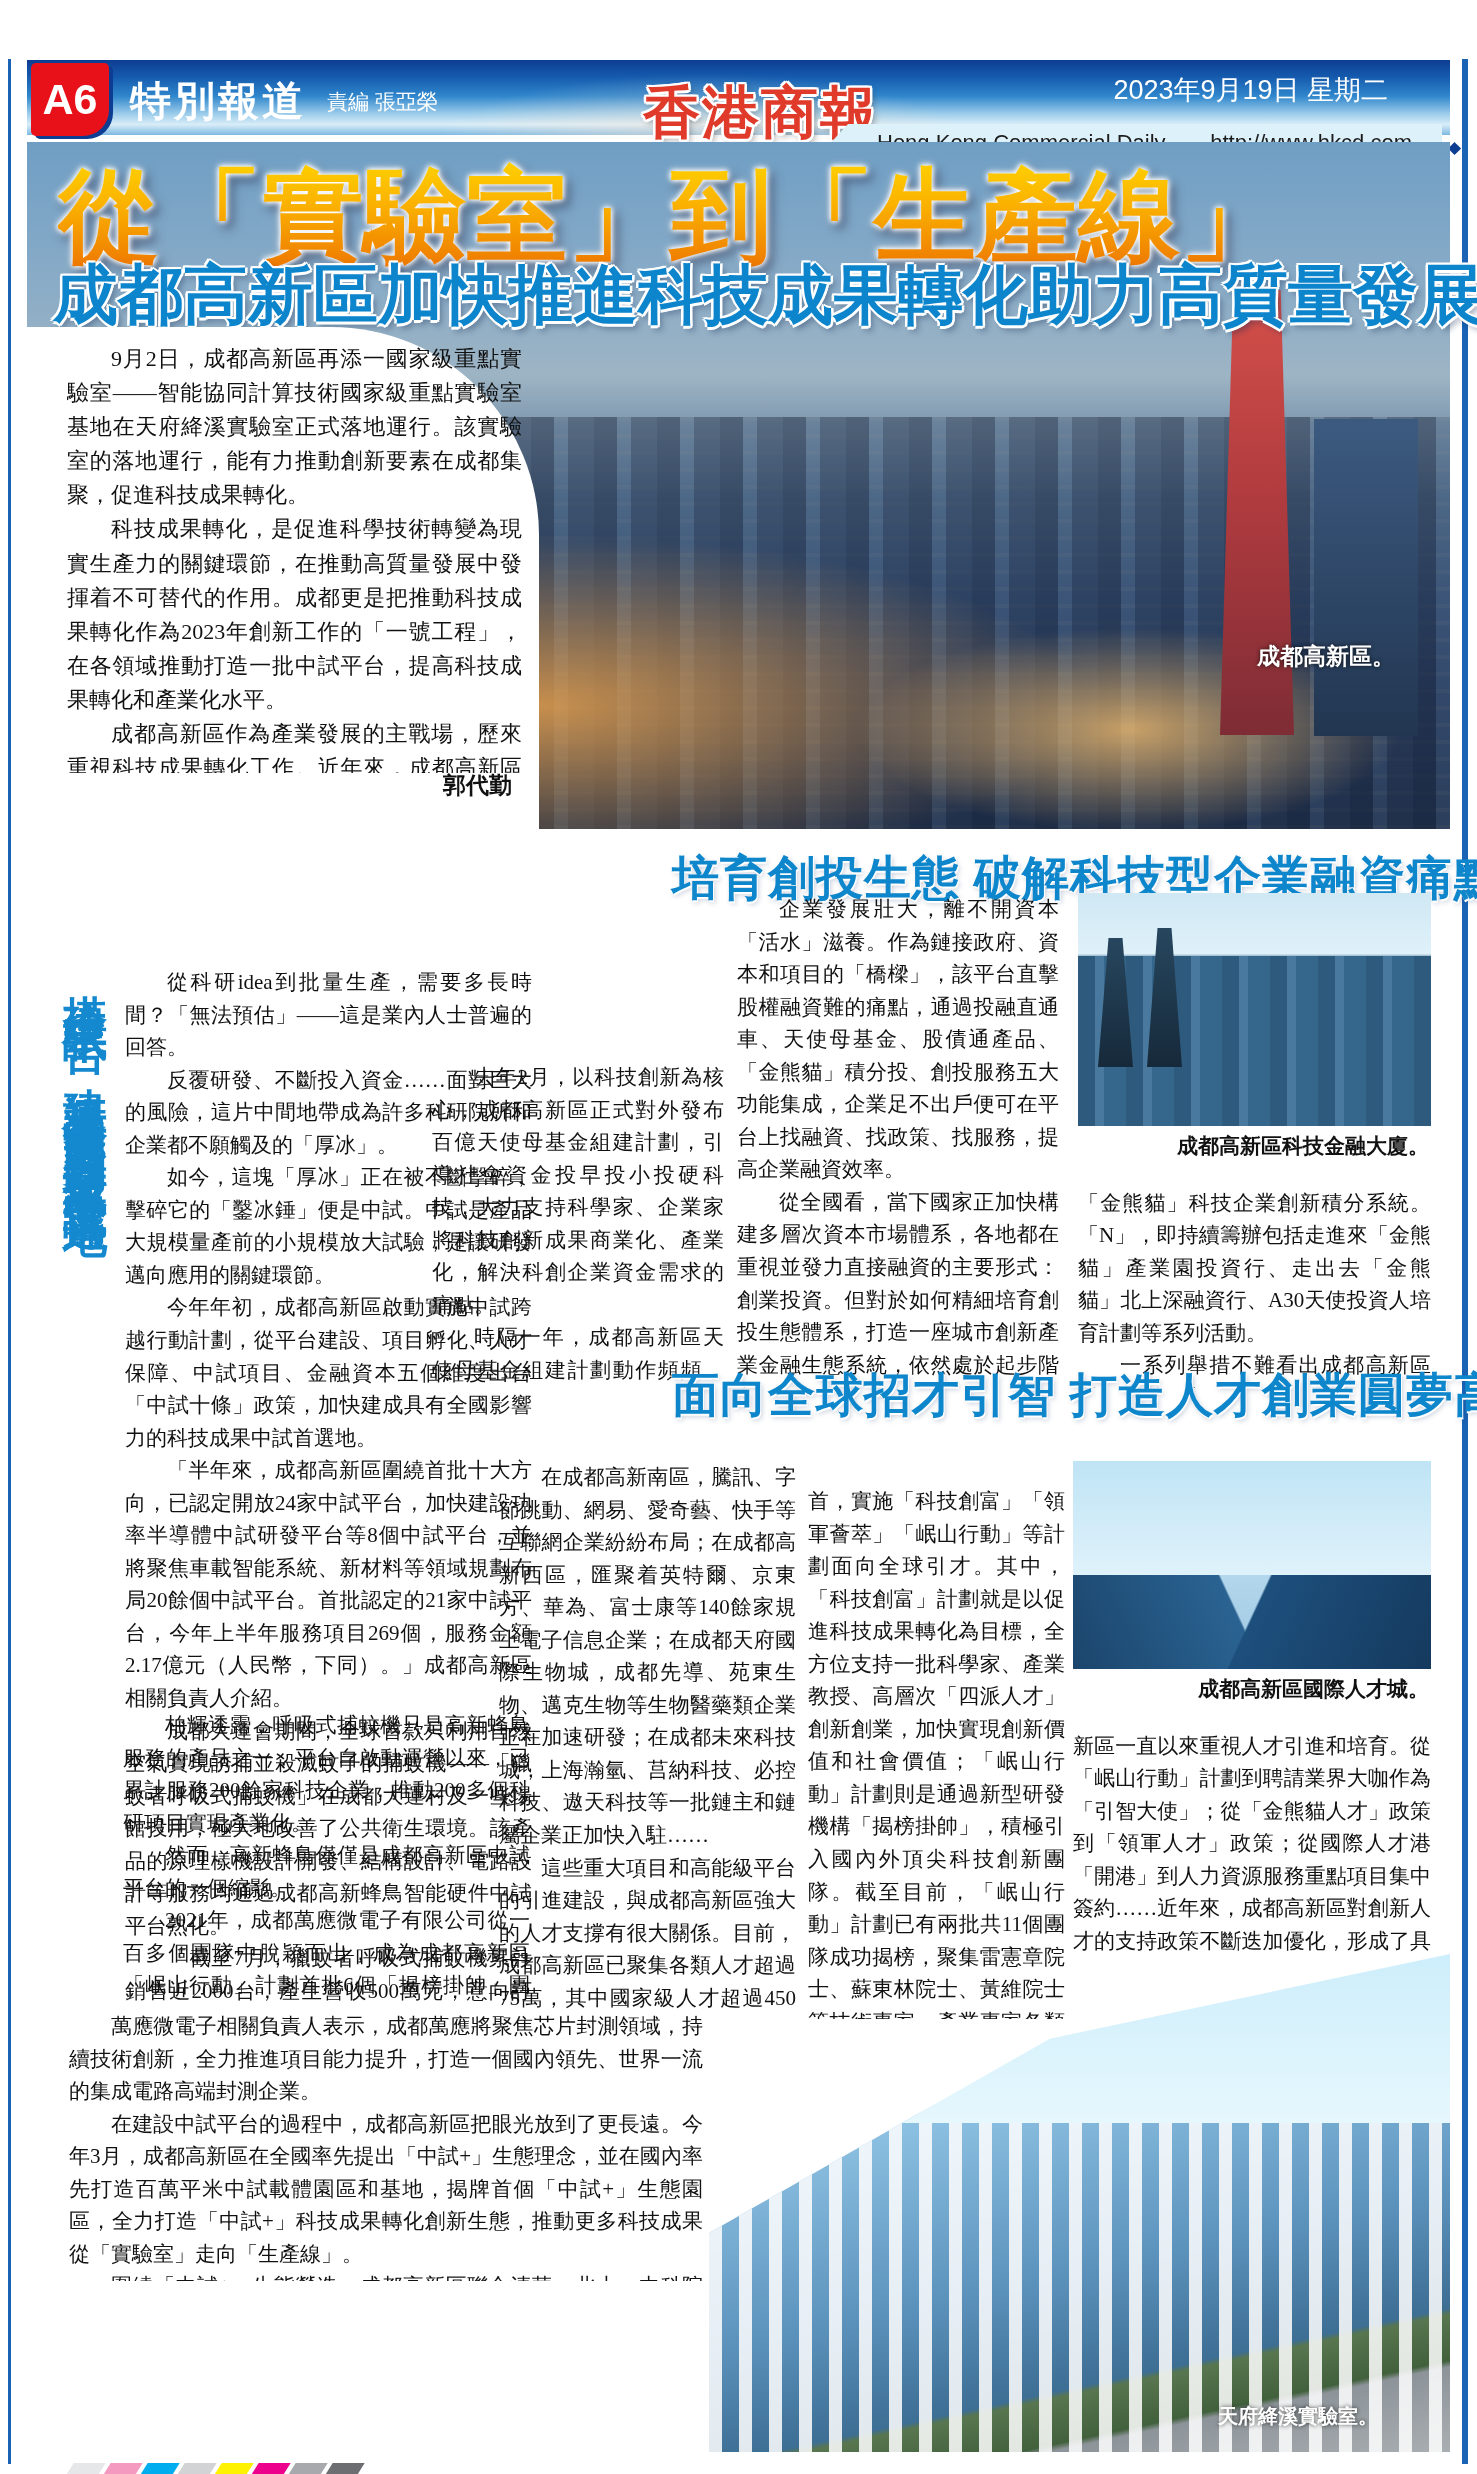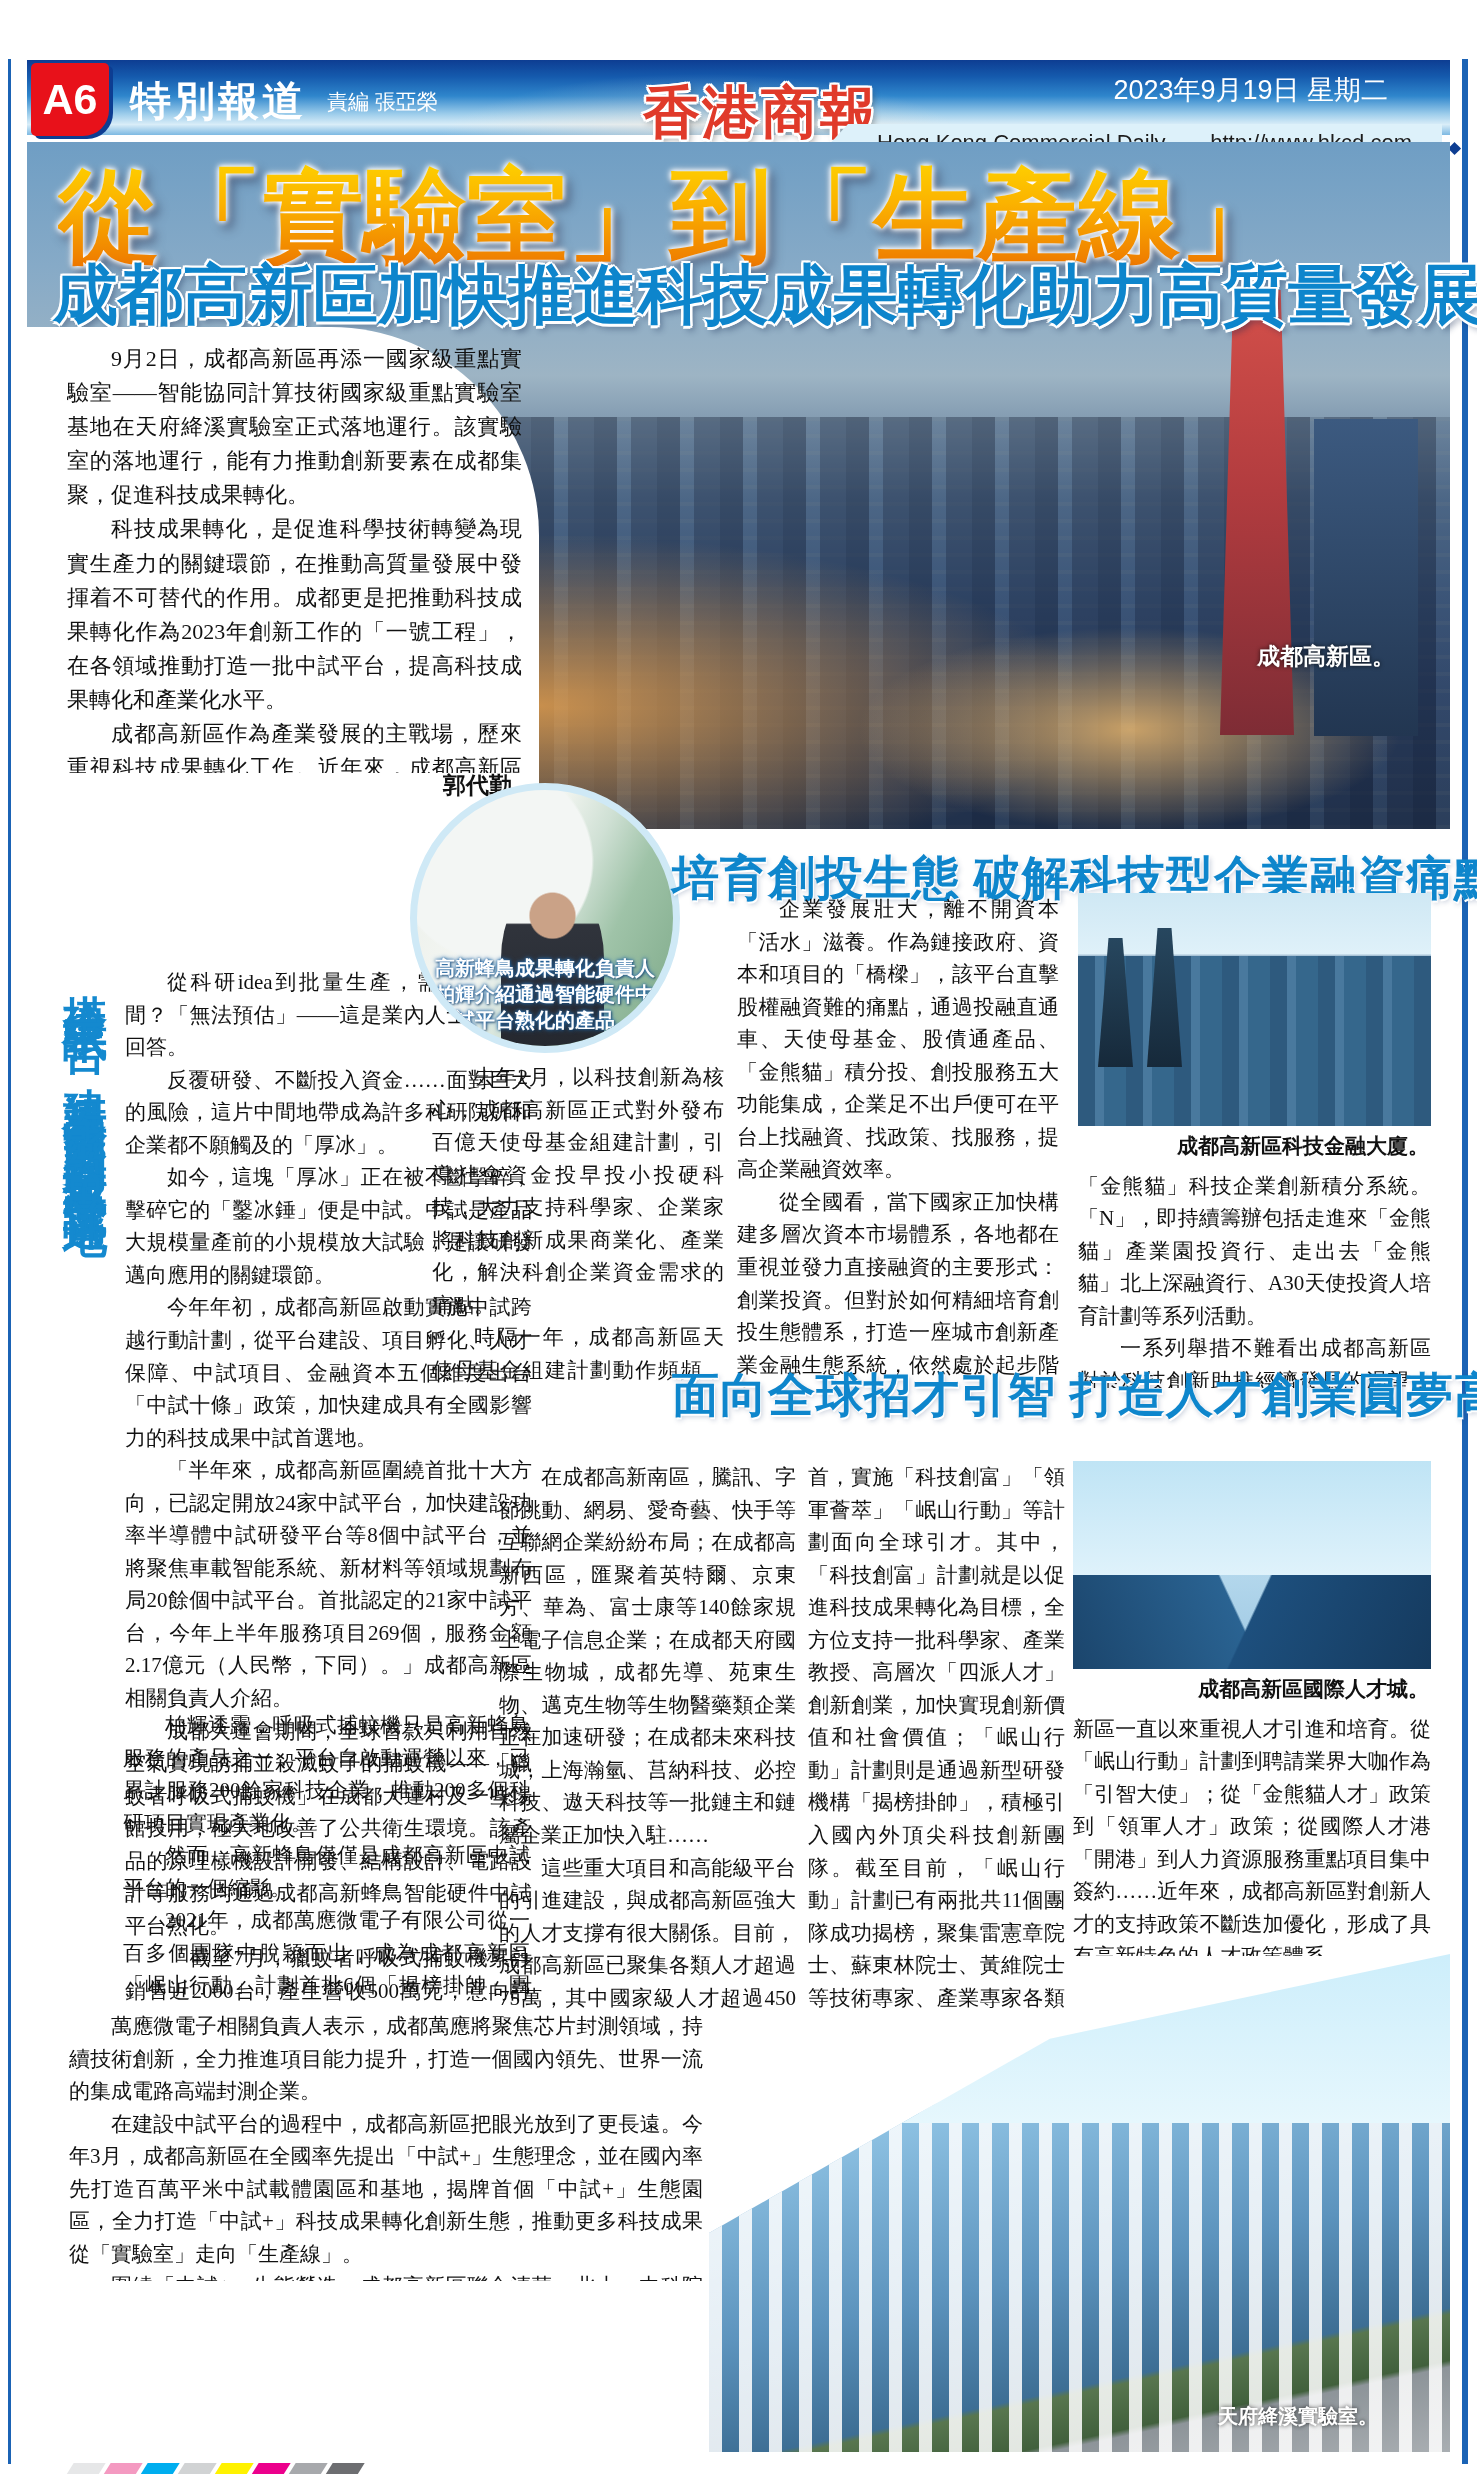--- a/index.html
+++ b/index.html
@@ -76,21 +76,21 @@
   .circle-cap{position:absolute;left:50%;bottom:13px;transform:translateX(-50%);width:88%;text-align:center;
     color:#fff;font-weight:bold;font-size:20px;line-height:1.3;
     text-shadow:0 0 3px #2b6fae,0 0 5px #2b6fae,1px 1px 2px rgba(0,0,0,.6);}
 
   
   .vhead{position:absolute;left:59px;top:960px;height:955px;writing-mode:vertical-rl;
     font-family:"Liberation Sans","DejaVu Sans",sans-serif;font-weight:bold;font-size:44px;letter-spacing:7px;
     color:#1489cf;line-height:1.2;}
   .body-col{position:absolute;overflow:hidden;font-size:21px;line-height:1.55;text-align:justify;}
   .body-col .para{margin:0;text-indent:2em;}
-  .body-col .para.cont{text-indent:0;}
+  .body-col .para.cont{text-indent:0;margin-top:24px;}
   .left-col{left:125px;top:966px;width:407px;height:1037px;}
   .left-mid2{left:123px;top:1709px;width:407px;height:297px;}
   .left-wide{left:69px;top:2010px;width:634px;height:271px;}
 
   
   .sec-title{position:absolute;font-family:"Liberation Sans","DejaVu Sans",sans-serif;font-weight:bold;font-size:47px;
     color:#0e86cc;letter-spacing:1px;white-space:nowrap;text-shadow:1px 1.5px 0 #fff,2px 3px 5px rgba(30,60,110,.25);}
 
   
   .photo{position:relative;overflow:hidden;}
@@ -186,24 +186,20 @@
       <p class="para">柏輝透露，呼吸式捕蚊機只是高新蜂鳥服務的產品之一，平台自啟動運營以來，已累計服務200餘家科技企業，推動200多個科研項目實現產業化。</p>
       <p class="para">然而，高新蜂鳥僅僅是成都高新區中試平台的一個縮影。</p>
       <p class="para">2021年，成都萬應微電子有限公司從一百多個團隊中脫穎而出，成為成都高新區「岷山行動」計劃首批6個「揭榜掛帥」團隊之一。今年年初，萬應微電子圍繞微電子先進封測技術方向，打造西部地區首個先進封測實驗中試平台及生產線。</p>
     </div>
   <div class="body-col left-wide">
       <p class="para">萬應微電子相關負責人表示，成都萬應將聚焦芯片封測領域，持續技術創新，全力推進項目能力提升，打造一個國內領先、世界一流的集成電路高端封測企業。</p>
       <p class="para">在建設中試平台的過程中，成都高新區把眼光放到了更長遠。今年3月，成都高新區在全國率先提出「中試+」生態理念，並在國內率先打造百萬平米中試載體園區和基地，揭牌首個「中試+」生態園區，全力打造「中試+」科技成果轉化創新生態，推動更多科技成果從「實驗室」走向「生產線」。</p>
       <p class="para">圍繞「中試+」生態營造，成都高新區聯合清華、北大、中科院成都分院、川大、電子科大、西南交大等多所高校及區內中試平台代表，共同簽署「中試+」科技成果轉化創新生態共建倡議。</p>
     </div>
 
-  <div class="circle-photo">
-    <div class="person"></div>
-    <div class="circle-cap">高新蜂鳥成果轉化負責人柏輝介紹通過智能硬件中試平台熟化的產品。</div>
-  </div>
 
   <div class="sec-title" style="left:672px;top:847px;">培育創投生態  破解科技型企業融資痛點</div>
   <div class="body-col s1-col1">
     <div class="s1-spacer"></div>
     <div>
         <p class="para">去年2月，以科技創新為核心，成都高新區正式對外發布百億天使母基金組建計劃，引導社會資金投早投小投硬科技，大力支持科學家、企業家將科技創新成果商業化、產業化，解決科創企業資金需求的痛點。</p>
         <p class="para">時隔一年，成都高新區天使母基金組建計劃動作頻頻，進展迅速。一年時間內，已形成總規模約50億元天使基金集群，吸引15家清科投中早期及創投前20強機構入區投資布局。2022年與深圳天使母基金一同入選母基金研究中心「2022最佳天使母基金TOP10」榜單，榮登第六，躋身一流天使母基金序列。</p>
       </div>
   </div>
   <div class="body-col s1-col2">

